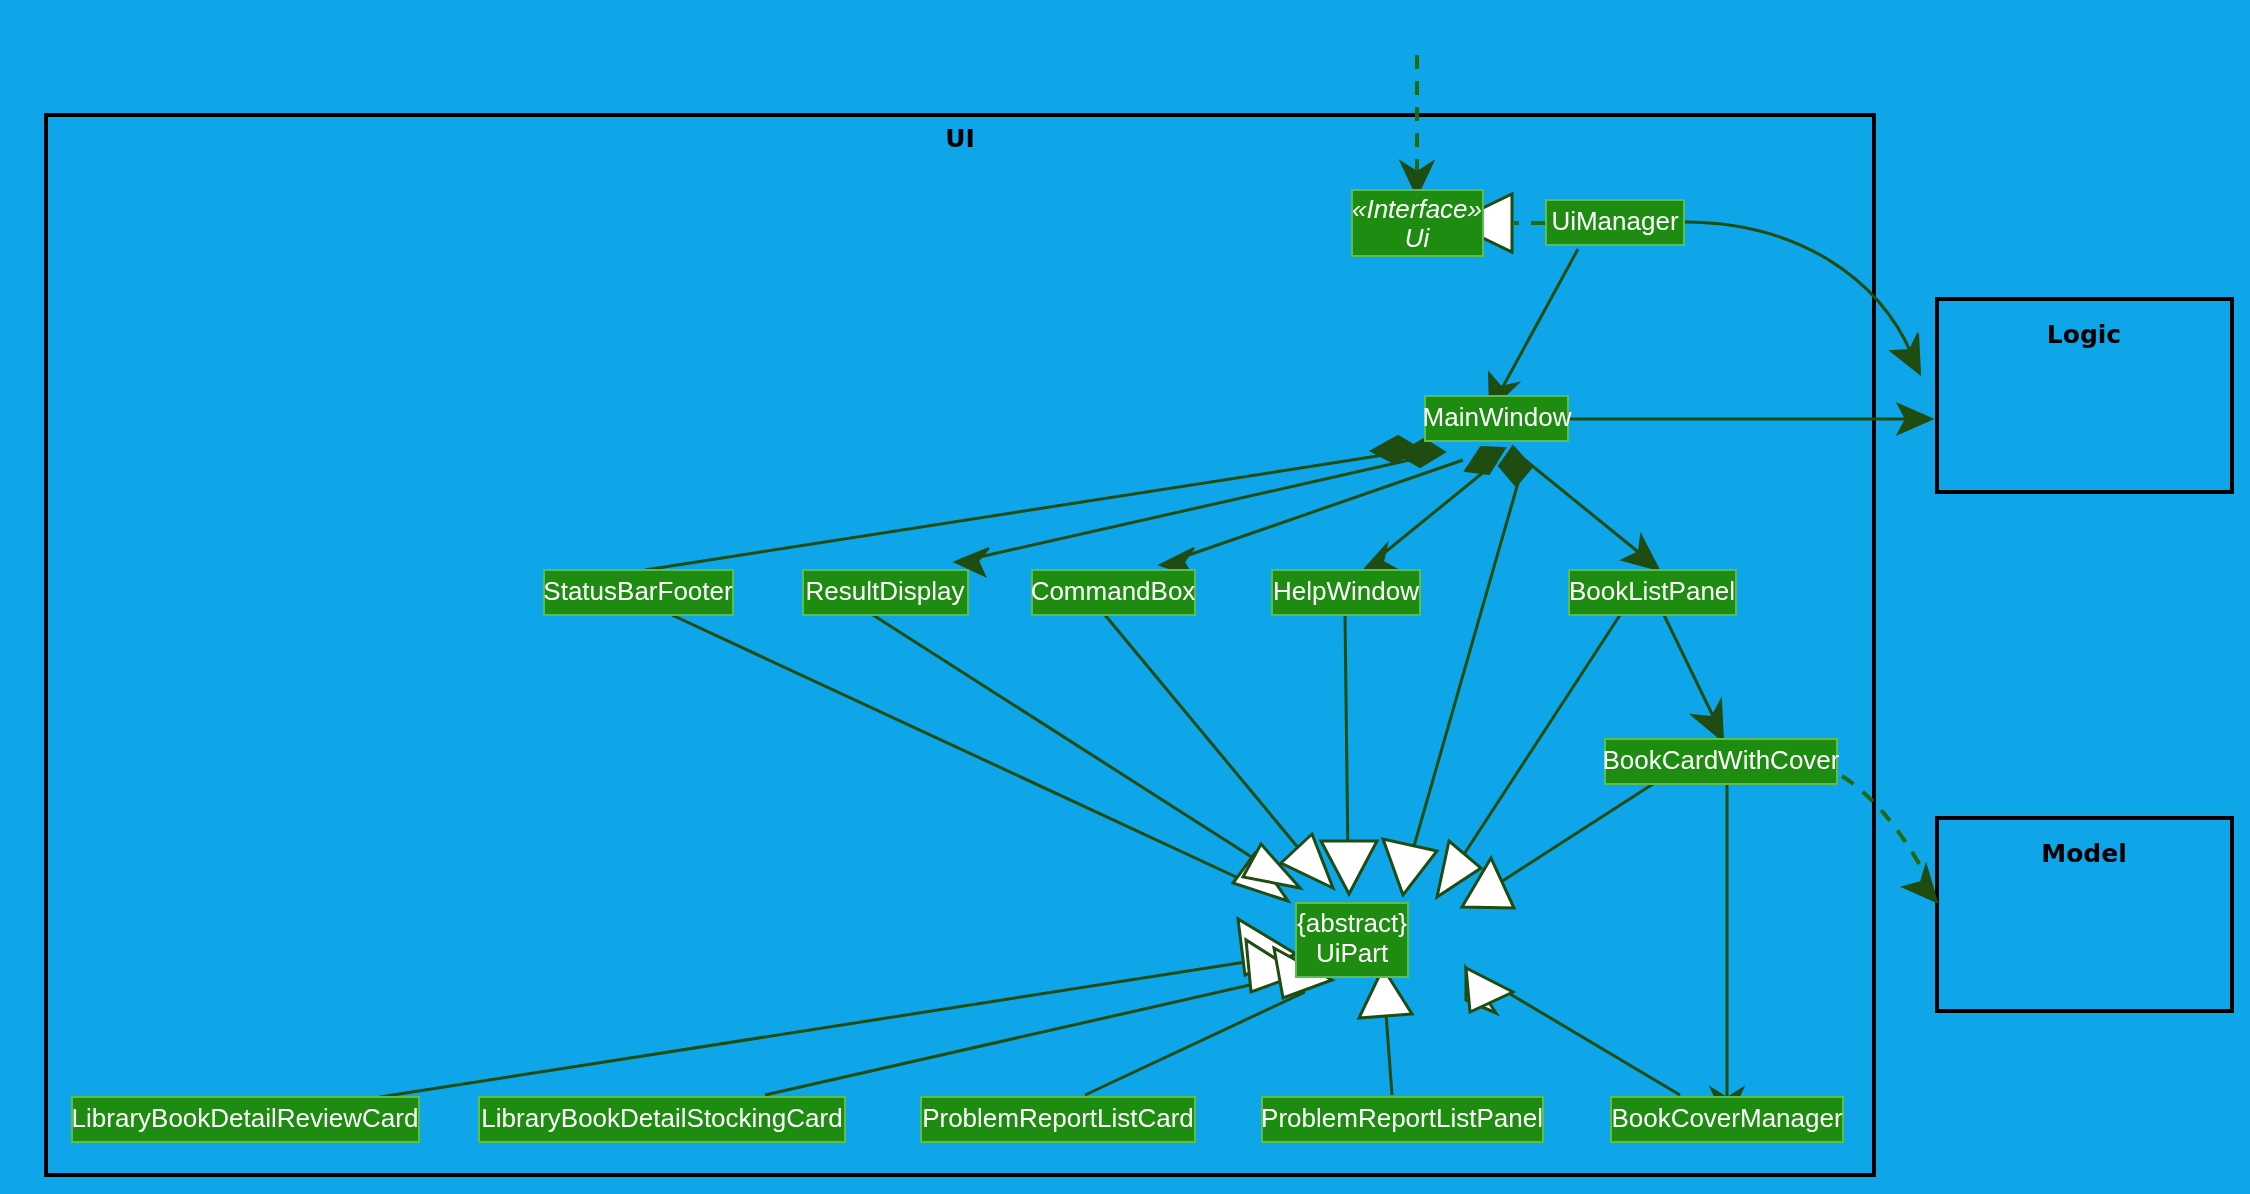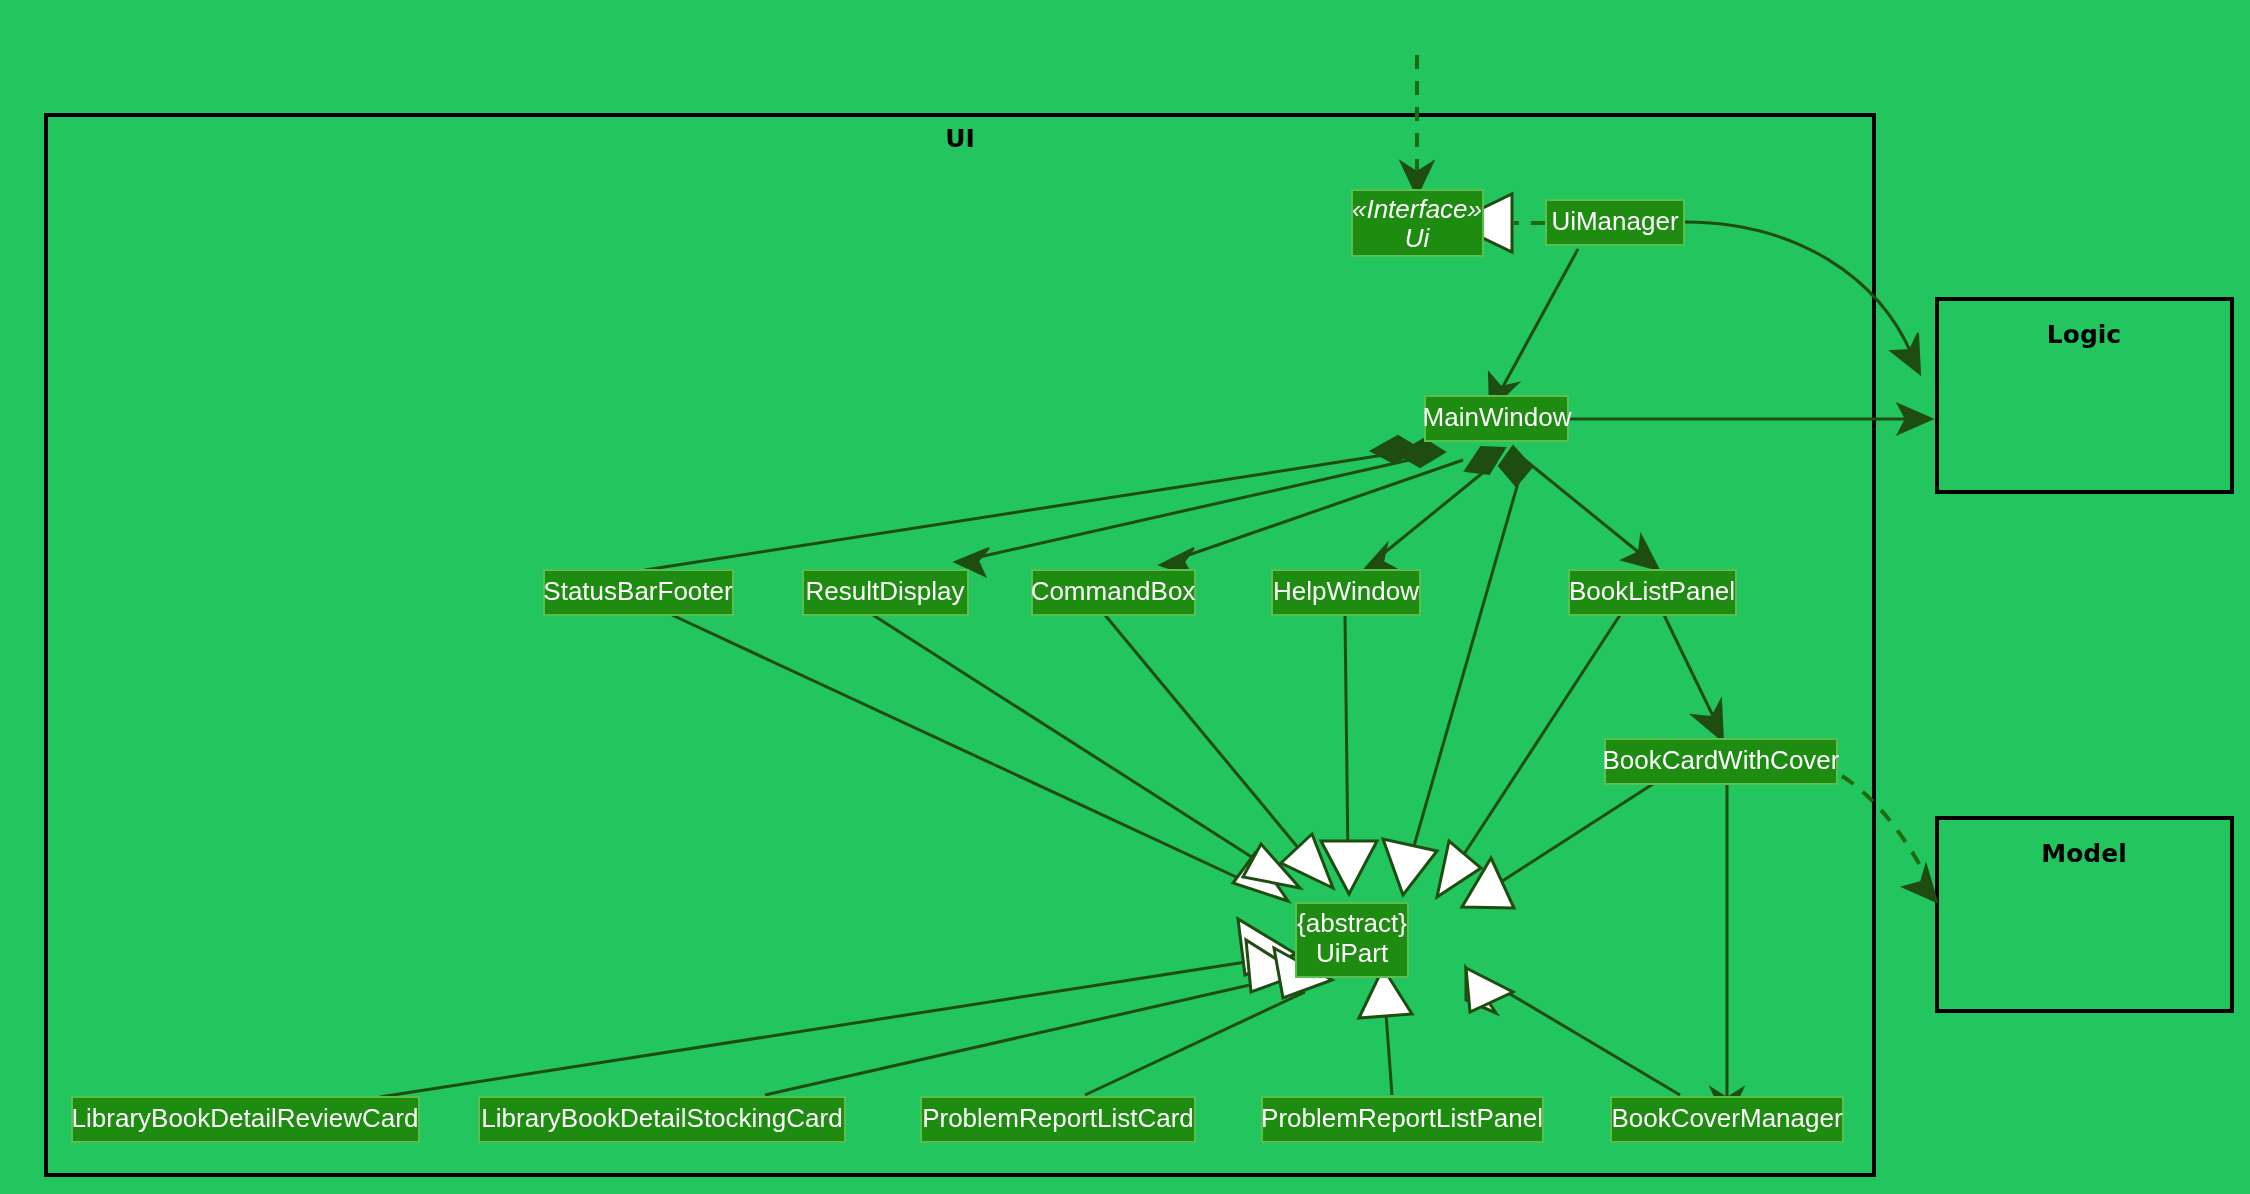--- a/index.html
+++ b/index.html
@@ -11,21 +11,21 @@
   body {
     width: 2250px;
     height: 1194px;
     font-family: "Liberation Sans", sans-serif;
     overflow: hidden;
   }
   #diagram-root {
     position: relative;
     width: 2250px;
     height: 1194px;
-    background: #22c55e;
+    background: #0ea5e9;
   }
   svg#diagram-svg {
     position: absolute;
     top: 0;
     left: 0;
     width: 2250px;
     height: 1194px;
   }
   .pkg-rect {
     fill: none;

